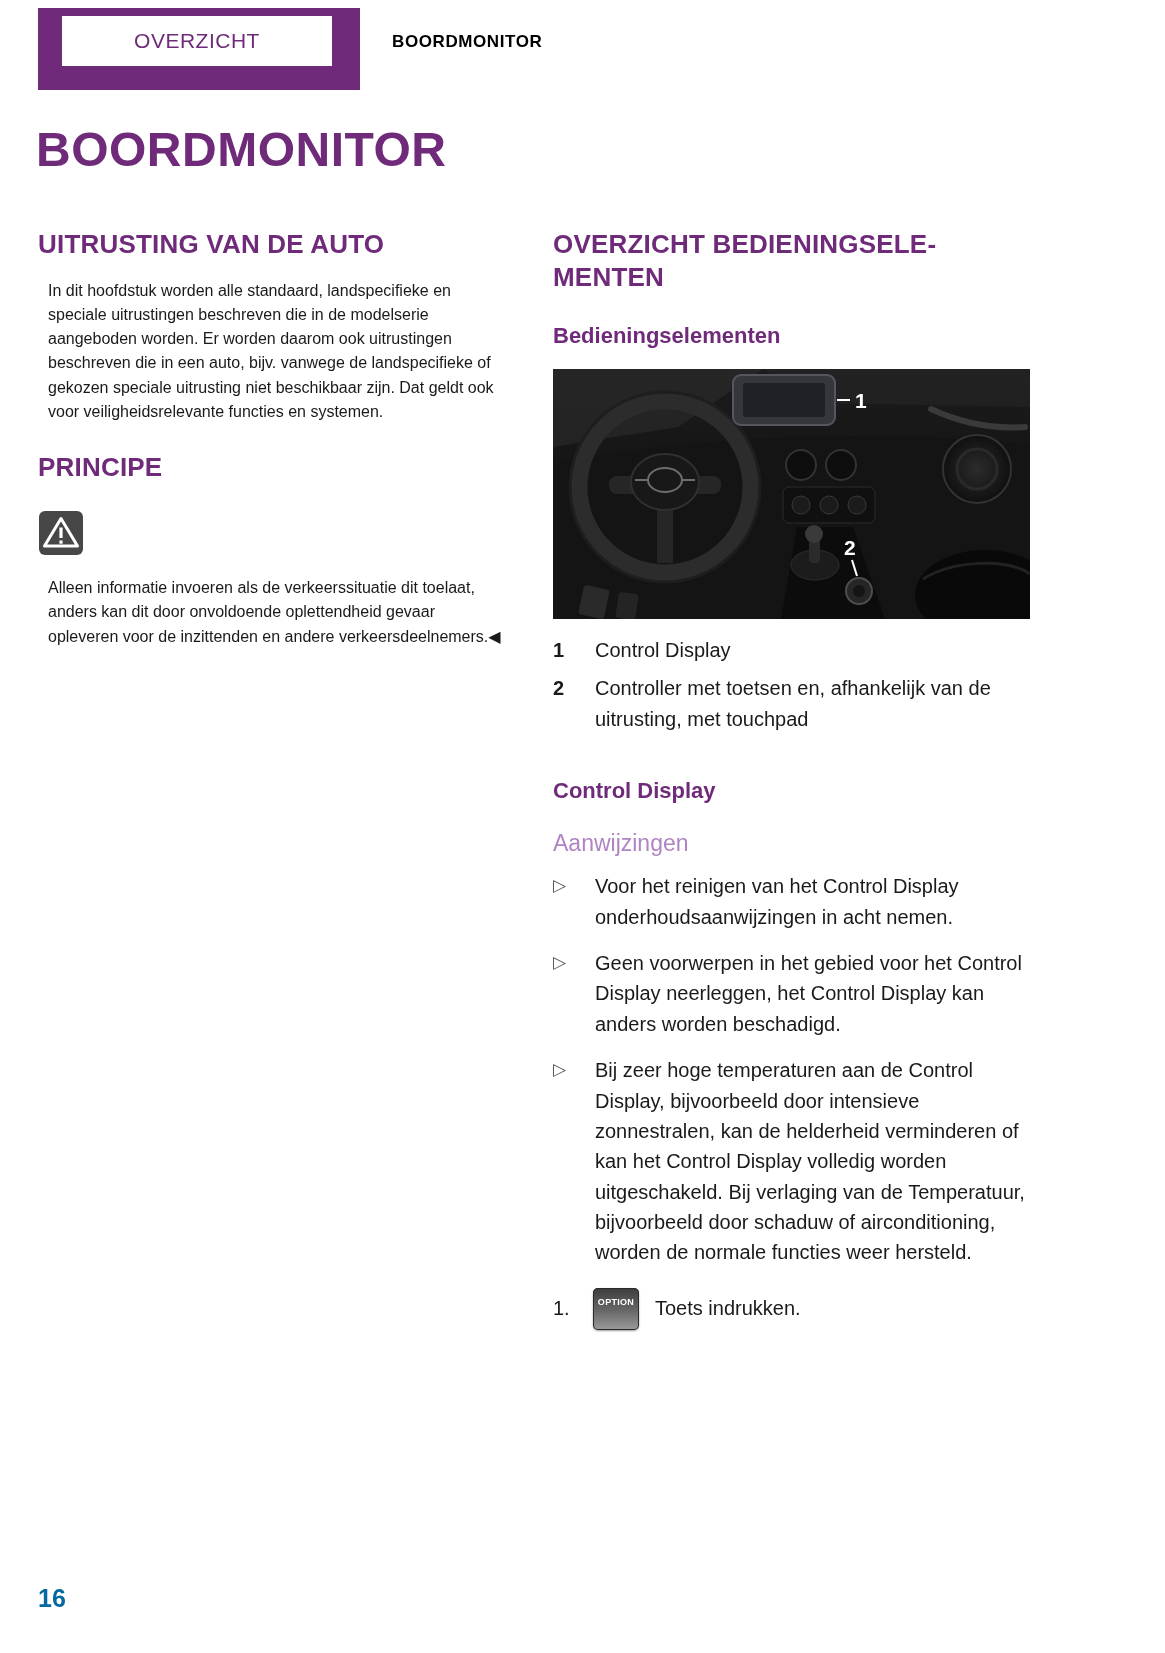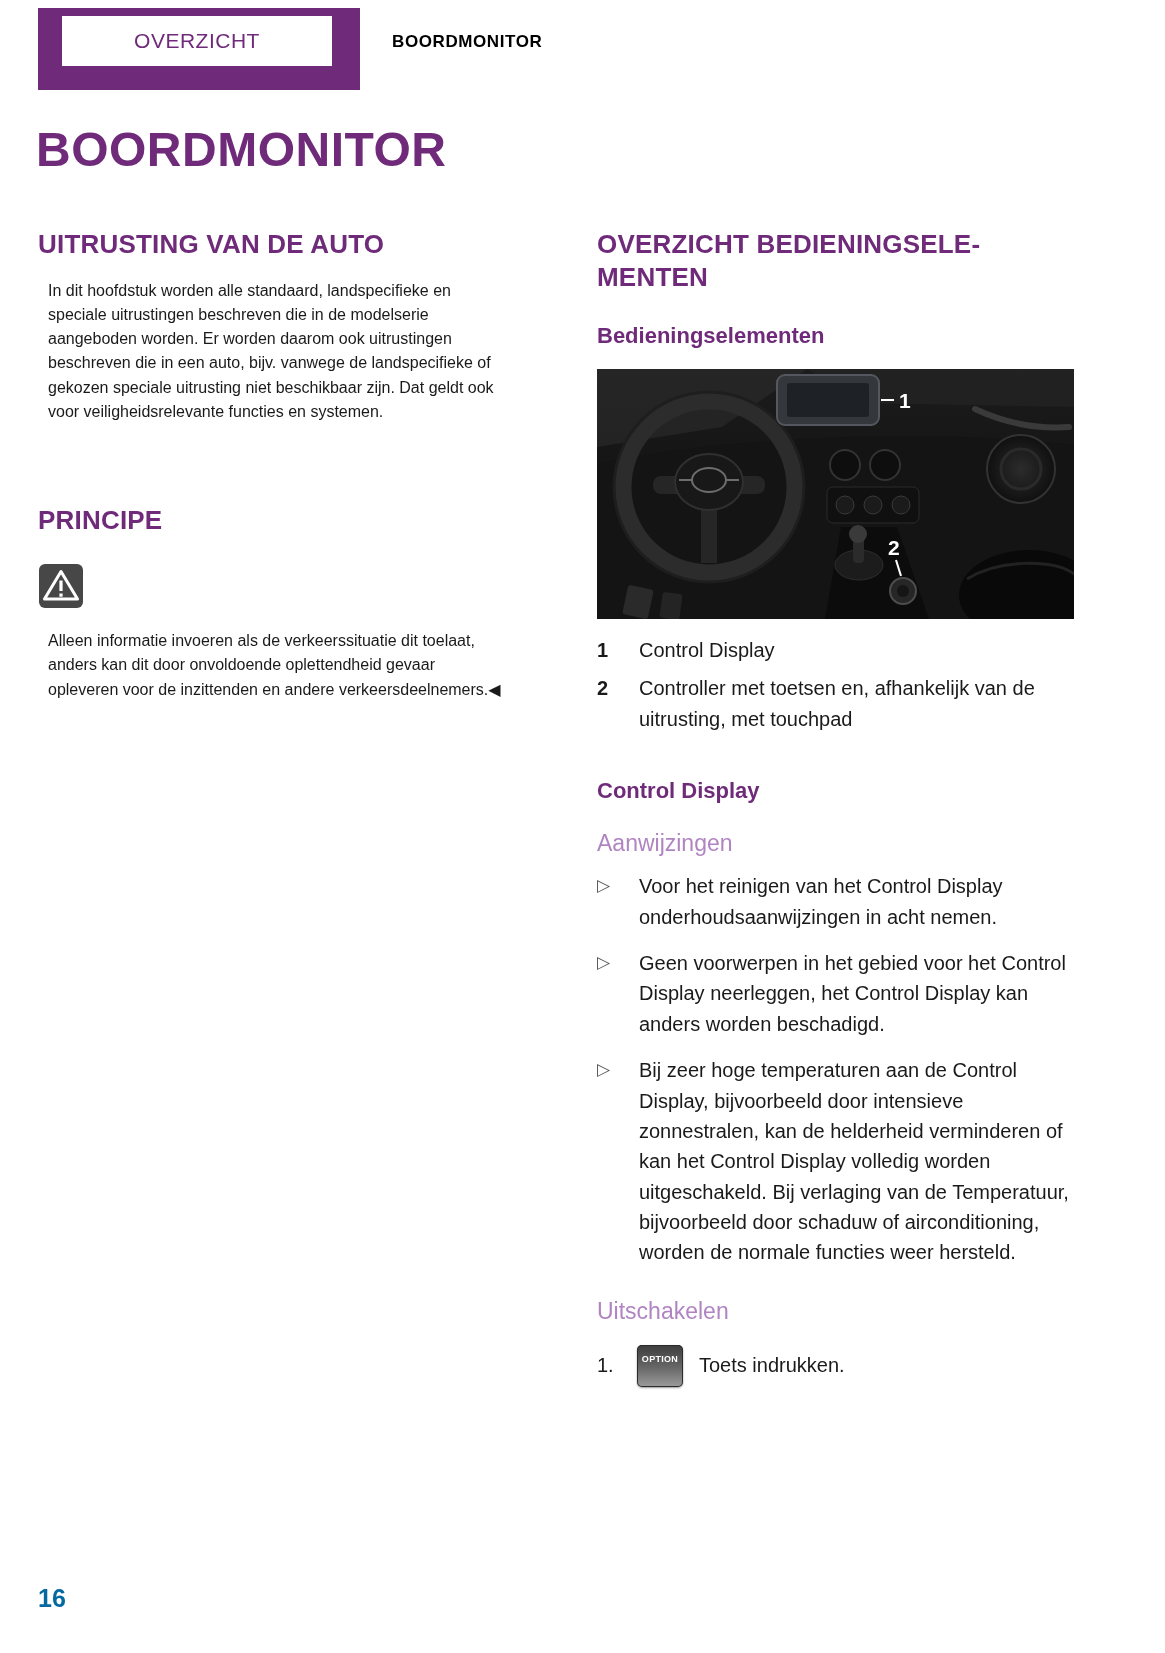--- a/index.html
+++ b/index.html
@@ -39,27 +39,27 @@
   
   .page-title{
     position:absolute;left:36px;top:122px;
     color:var(--purple);font-weight:bold;font-size:48px;letter-spacing:.5px;
     margin:0;
   }
 
   
   .col{position:absolute;top:228px;width:477px;}
   .left-col{left:38px;}
-  .right-col{left:553px;margin-left:44px;}
+  .right-col{left:553px;}
 
   .section-heading{
     color:var(--purple);font-weight:bold;font-size:26px;line-height:1.25;
     margin:0 0 18px 0;letter-spacing:.2px;
   }
-  .mt-section{margin-top:80px;}
+  .mt-section{margin-top:27px;}
   .body{font-size:16px;line-height:1.52;margin:10px;}
 
   .warning-row{display:flex;gap:14px;margin:26px 0 16px 0;align-items:flex-start;}
   .warning-icon-wrap{flex:0 0 46px;}
   .warning-text{flex:1;}
 
   .sub-heading{
     color:var(--purple);font-weight:bold;font-size:22px;margin:30px 0 0 0;
   }
   .sub-heading.big-gap{margin-top:44px;}
@@ -220,21 +220,20 @@
       <div class="bullet">
         <span class="bullet-marker">▷</span>
         <span class="bullet-text">Geen voorwerpen in het gebied voor het Control Display neerleggen, het Control Display kan anders worden beschadigd.</span>
       </div>
       <div class="bullet">
         <span class="bullet-marker">▷</span>
         <span class="bullet-text">Bij zeer hoge temperaturen aan de Control Display, bijvoorbeeld door intensieve zonnestralen, kan de helderheid verminderen of kan het Control Display volledig worden uitgeschakeld. Bij verlaging van de Temperatuur, bijvoorbeeld door schaduw of airconditioning, worden de normale functies weer hersteld.</span>
       </div>
     </div>
 
-    <h4 class="minor-heading" style="margin-top:30px;">Uitschakelen</h4>
 
     <div class="step-row">
       <span class="step-num">1.</span>
       <span class="option-key">
         <span class="option-key-label">OPTION</span>
       </span>
       <span class="step-text">Toets indrukken.</span>
     </div>
   </div>
 

